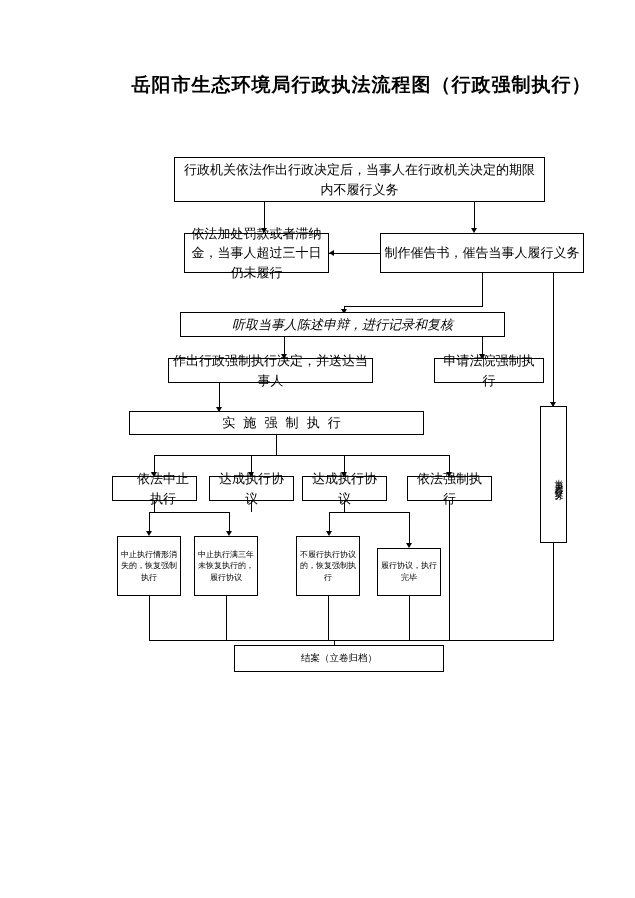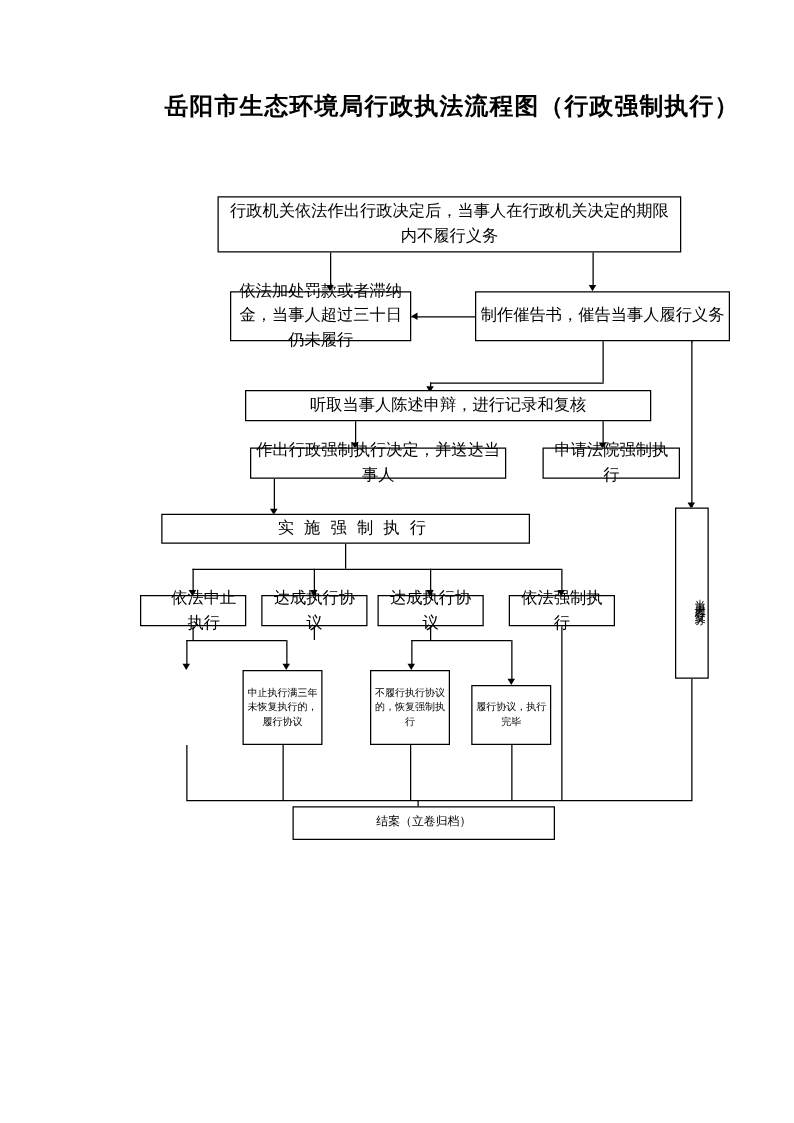--- a/index.html
+++ b/index.html
@@ -110,28 +110,28 @@
 
   <div class="line vline" style="left:438px; top:273px; height:33px;"></div>
   <div class="line hline" style="left:300px; top:306px; width:139px;"></div>
   <div class="line vline" style="left:300px; top:306px; height:4px;"></div>
   <div class="arrow-down" style="left:296.5px; top:309px;"></div>
 
   <div class="line hline" style="left:509px; top:273px; width:1px;"></div>
   <div class="line vline" style="left:509px; top:273px; height:133px;"></div>
   <div class="arrow-down" style="left:505.5px; top:402px;"></div>
 
-  <div class="box" style="left:152px; top:312px; width:325px; height:25px;">听取当事人陈述申辩，进行记录和复核</div>
+  <div class="box" style="left:136px; top:312px; width:325px; height:25px;font-style:italic;">听取当事人陈述申辩，进行记录和复核</div>
 
   <div class="line vline" style="left:240px; top:337px; height:18px;"></div>
   <div class="arrow-down" style="left:236.5px; top:354px;"></div>
   <div class="line vline" style="left:438px; top:337px; height:18px;"></div>
   <div class="arrow-down" style="left:434.5px; top:354px;"></div>
 
-  <div class="box" style="left:156px; top:358px; width:205px; height:25px;">作出行政强制执行决定，并送达当事人</div>
+  <div class="box" style="left:124px; top:358px; width:205px; height:25px;">作出行政强制执行决定，并送达当事人</div>
 
   <div class="box" style="left:390px; top:358px; width:110px; height:25px;">申请法院强制执行</div>
 
   <div class="vbox" style="left:496px; top:406px; width:27px; height:137px;">当事人履行义务</div>
 
   <div class="line vline" style="left:175px; top:383px; height:25px;"></div>
   <div class="arrow-down" style="left:171.5px; top:407px;"></div>
 
   <div class="box spaced" style="left:85px; top:411px; width:295px; height:24px;padding-left:15px;">实 施 强 制 执 行</div>
 
@@ -158,20 +158,21 @@
   <div class="line vline" style="left:185px; top:512px; height:20px;"></div>
   <div class="arrow-down" style="left:181.5px; top:531px;"></div>
 
   <div class="line vline" style="left:300px; top:501px; height:11px;"></div>
   <div class="line hline" style="left:285px; top:512px; width:80px;"></div>
   <div class="line vline" style="left:285px; top:512px; height:20px;"></div>
   <div class="arrow-down" style="left:281.5px; top:531px;"></div>
   <div class="line vline" style="left:365px; top:512px; height:32px;"></div>
   <div class="arrow-down" style="left:361.5px; top:543px;"></div>
 
+  <div class="box small" style="left:73px; top:536px; width:64px; height:60px;">中止执行情形消失的，恢复强制执行</div>
   <div class="box small" style="left:150px; top:536px; width:64px; height:60px;">中止执行满三年未恢复执行的，履行协议</div>
   <div class="box small" style="left:333px; top:548px; width:64px; height:48px;">履行协议，执行完毕</div>
   <div class="box small" style="left:252px; top:536px; width:64px; height:60px;">不履行执行协议的，恢复强制执行</div>
 
   <div class="line vline" style="left:207px; top:501px; height:11px;"></div>
 
   <div class="line vline" style="left:105px; top:596px; height:44px;"></div>
   <div class="line vline" style="left:182px; top:596px; height:44px;"></div>
   <div class="line vline" style="left:284px; top:596px; height:44px;"></div>
   <div class="line vline" style="left:365px; top:596px; height:44px;"></div>

